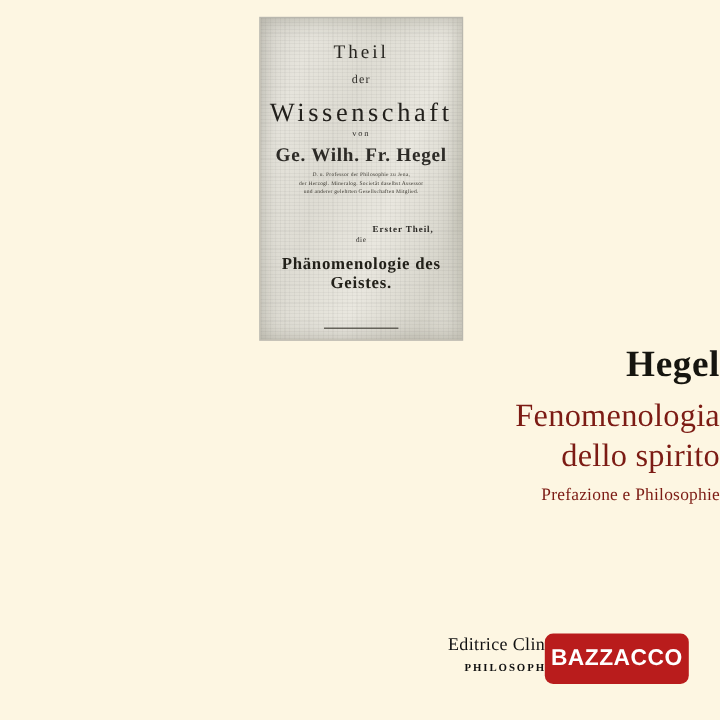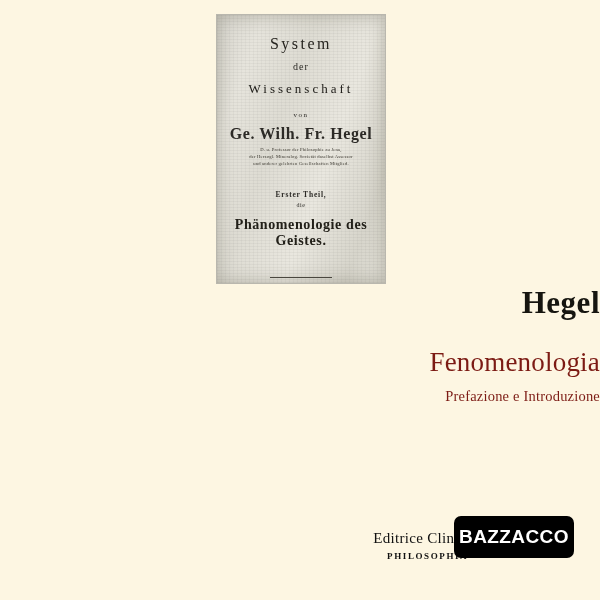--- a/index.html
+++ b/index.html
@@ -52,26 +52,26 @@
     letter-spacing: 2.5px;
     color: #26241f;
   }
   .fx-der {
     margin-top: 8px;
     font-size: 10px;
     letter-spacing: 1px;
   }
   .fx-wissen {
     margin-top: 9px;
-    font-size: 13px;
+    font-size: 22px;
     letter-spacing: 3px;
     color: #22201c;
   }
   .fx-von {
-    margin-top: 14px;
+    margin-top: 0;
     font-size: 7px;
     letter-spacing: 1.5px;
   }
   .fx-author {
     margin-top: 6px;
     font-size: 16px;
     font-weight: bold;
     letter-spacing: 0.6px;
   }
   .fx-small {
@@ -79,20 +79,21 @@
     font-size: 4.6px;
     line-height: 1.5;
     letter-spacing: 0.2px;
     color: #3a372f;
   }
   .fx-erster {
     margin-top: 22px;
     font-size: 7.5px;
     font-weight: bold;
     letter-spacing: 0.8px;
+    padding-left: 35px;
   }
   .fx-die {
     margin-top: 3px;
     font-size: 6px;
     letter-spacing: 0.5px;
   }
   .fx-phanom {
     margin-top: 9px;
     font-size: 14px;
     font-weight: bold;
@@ -116,21 +117,21 @@
     color: #1d1b18;
   }
   .author {
     font-size: 31px;
     font-weight: bold;
     letter-spacing: 0.5px;
     line-height: 1.1;
     color: #16150f;
   }
   .main-title {
-    margin-top: 26px;
+    margin-top: 10px;
     font-size: 27px;
     color: #7c1b14;
     line-height: 1.22;
     letter-spacing: 0.2px;
   }
   .subtitle {
     margin-top: 9px;
     font-size: 14.5px;
     color: #7c1b14;
     letter-spacing: 0.2px;
@@ -160,62 +161,63 @@
     margin-top: 4px;
     font-size: 9px;
     font-weight: bold;
     letter-spacing: 1.6px;
     text-align: center;
     padding-right: 6px;
   }
   .logo-badge {
     position: absolute;
     right: 26px;
-    bottom: 24px;
+    bottom: 12px;
     width: 120px;
     height: 42px;
-    background: #000000;
+    background: #b91c1c;
     border-radius: 7px;
     display: flex;
     align-items: center;
     justify-content: center;
   }
   .logo-text {
     color: #ffffff;
     font-family: "Liberation Sans", sans-serif;
     font-weight: bold;
     font-size: 19px;
     letter-spacing: 0.4px;
   }
 </style>
 </head>
 <body>
 
 <div class="cover">
 
   <div class="facsimile">
-    <span class="fx-line fx-system">System</span>
+    <span class="fx-line fx-system">Theil</span>
     <span class="fx-line fx-der">der</span>
     <span class="fx-line fx-wissen">Wissenschaft</span>
     <span class="fx-line fx-von">von</span>
     <span class="fx-line fx-author">Ge. Wilh. Fr. Hegel</span>
     <span class="fx-line fx-small" style="white-space: pre-line;">D. u. Professor der Philosophie zu Jena,
 der Herzogl. Mineralog. Societät daselbst Assessor
 und anderer gelehrten Gesellschaften Mitglied.</span>
     <span class="fx-line fx-erster">Erster Theil,</span>
     <span class="fx-line fx-die">die</span>
     <span class="fx-line fx-phanom">Phänomenologie des Geistes.</span>
     <div class="fx-rule"></div>
 
   </div>
 
   <div class="title-block">
     <div class="author">Hegel</div>
     <div class="main-title">Fenomenologia</div>
-    <div class="subtitle">Prefazione e Introduzione</div>
+    <div class="main-title" style="margin-top:0;">dello spirito</div>
+    <div class="subtitle">Prefazione e Philosophie</div>
   </div>
 
   <div class="footer">
     <div class="publisher">
       <div class="publisher-name">Editrice Clinamen</div>
       <div class="publisher-sub">PHILOSOPHIA</div>
     </div>
     <div class="logo-badge">
       <span class="logo-text">BAZZACCO</span>
     </div>

